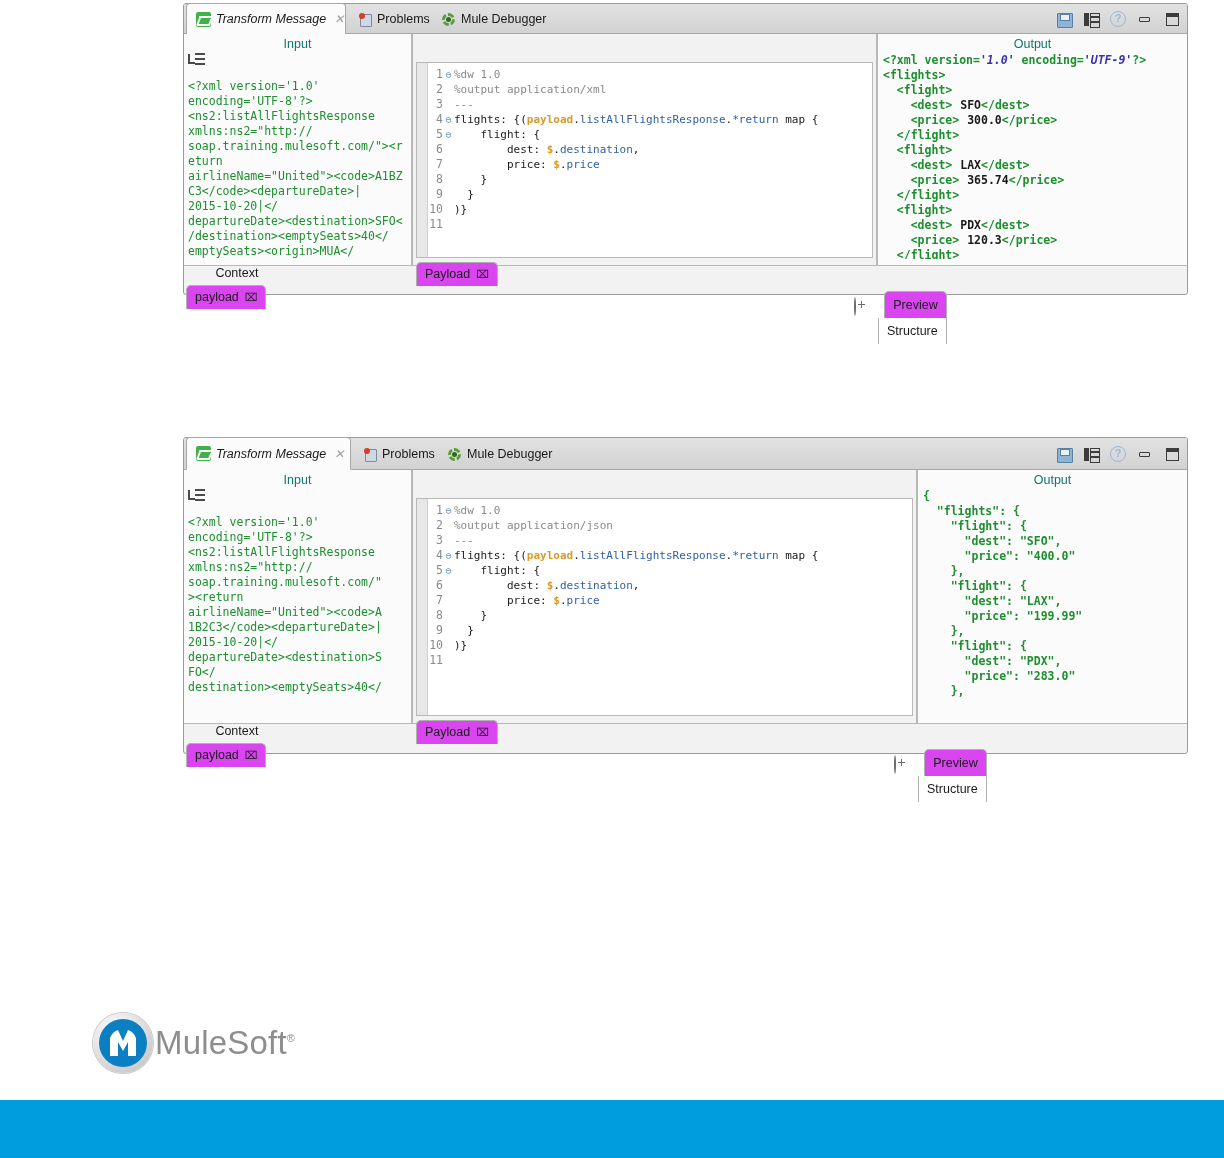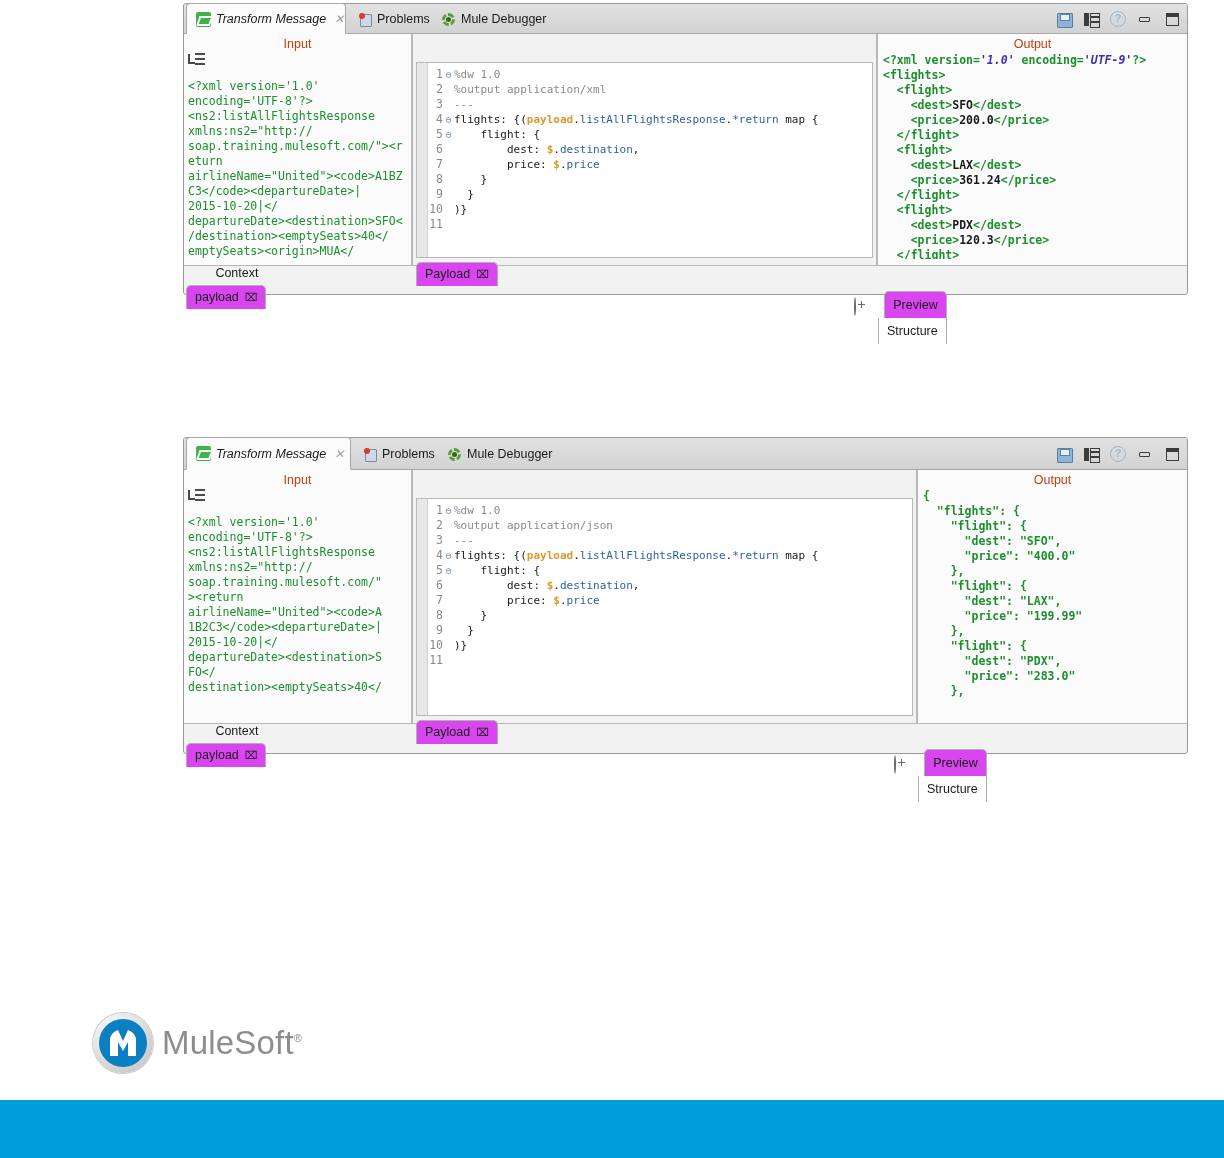--- a/index.html
+++ b/index.html
@@ -124,21 +124,21 @@
 
   
   .editor-body{position:relative;}
 
   
   .panel{
     position:absolute;background:#fbfbfb;border:1px solid #b8b8b8;
     box-sizing:border-box;
   }
   .panel-title{
-    text-align:center;font-size:12.5px;color:#c2410c;
+    text-align:center;font-size:12.5px;color:#0f766e;
     padding:3px 0 2px;background:#fbfbfb;
   }
   .panel-toolbar{height:20px;padding-left:4px;}
 
   
   .ico-struct{
     width:17px;height:14px;position:relative;display:inline-block;flex:none;
   }
   .ico-struct:before{
     content:"";position:absolute;left:0;top:1px;width:5px;height:8px;
@@ -214,21 +214,21 @@
     font-size:8px;line-height:8px;color:#3a3a3a;text-align:center;
     display:flex;flex-direction:column;
   }
 
   
   .out-code{
     font-family:"DejaVu Sans Mono","Liberation Mono",monospace;
     font-size:11.5px;line-height:15px;white-space:pre;
     color:#1d8f2f;font-weight:bold;
   }
-  .ov{color:#1a1a1a;}
+  .ov{color:#1a1a1a;margin-left:8px;}
   .oq{color:#3b2fb3;font-style:italic;}
 
   
   .btabs{position:absolute;display:flex;align-items:flex-end;flex-direction:column;}
   .btab{
     font-size:12.5px;color:#1a1a1a;padding:4px 8px 5px;
     box-sizing:border-box;white-space:nowrap;background:transparent;
   }
   .btab.sel{
     background:#d946ef;border:1px solid #b0b0b0;border-bottom:none;
@@ -236,21 +236,21 @@
   }
   .btab .x{font-size:11px;margin-left:6px;color:#1a1a1a;}
   .plus-ico{
     width:15px;height:15px;border:1.4px solid #6a6a6a;border-radius:50%;
     position:relative;box-sizing:border-box;
   }
   .plus-ico:before{content:"";position:absolute;left:3px;top:5.6px;width:7px;height:1.4px;background:#6a6a6a;}
   .plus-ico:after{content:"";position:absolute;left:5.8px;top:3px;width:1.4px;height:7px;background:#6a6a6a;}
 
   
-  #mulesoft-logo{position:absolute;left:93px;top:1013px;display:flex;align-items:center;gap:9px;}
+  #mulesoft-logo{position:absolute;left:93px;top:1013px;display:flex;align-items:center;gap:2px;}
   .ms-mark{
     width:60px;height:60px;border-radius:50%;
     background:radial-gradient(circle at 35% 30%,#fdfdfd 0%,#e3e3e3 45%,#b9b9b9 100%);
     position:relative;box-shadow:0 0 0 1px #c9c9c9;
   }
   .ms-mark:before{
     content:"";position:absolute;left:6px;top:6px;width:48px;height:48px;
     border-radius:50%;background:#0a7fc2;
   }
   .ms-m{
@@ -405,25 +405,25 @@
     <div style="position:absolute;left:670px;top:264px;">
       <span class="plus-ico"></span>
     </div>
 
     <div class="panel" style="left:693px;top:0px;width:310px;height:232px;border-top:none;border-right:none;">
       <div class="panel-title">Output</div>
       <div class="out-code" style="padding:0 3px 0 5px;overflow:hidden;height:206px;">&lt;?xml version=<span class="oq">'1.0'</span> encoding=<span class="oq">'UTF-9'</span>?&gt;
 &lt;flights&gt;
   &lt;flight&gt;
     &lt;dest&gt;<span class="ov">SFO</span>&lt;/dest&gt;
-    &lt;price&gt;<span class="ov">200.0</span>&lt;/price&gt;
+    &lt;price&gt;<span class="ov">300.0</span>&lt;/price&gt;
   &lt;/flight&gt;
   &lt;flight&gt;
     &lt;dest&gt;<span class="ov">LAX</span>&lt;/dest&gt;
-    &lt;price&gt;<span class="ov">361.24</span>&lt;/price&gt;
+    &lt;price&gt;<span class="ov">365.74</span>&lt;/price&gt;
   &lt;/flight&gt;
   &lt;flight&gt;
     &lt;dest&gt;<span class="ov">PDX</span>&lt;/dest&gt;
     &lt;price&gt;<span class="ov">120.3</span>&lt;/price&gt;
   &lt;/flight&gt;</div>
     </div>
 
     <div class="btabs" style="left:694px;top:257px;">
       <div class="btab sel" style="padding:6px 8px 6px;">Preview</div>
       <div class="btab" style="padding:6px 8px 6px;border-left:1px solid #b0b0b0;border-right:1px solid #b0b0b0;">Structure</div>

